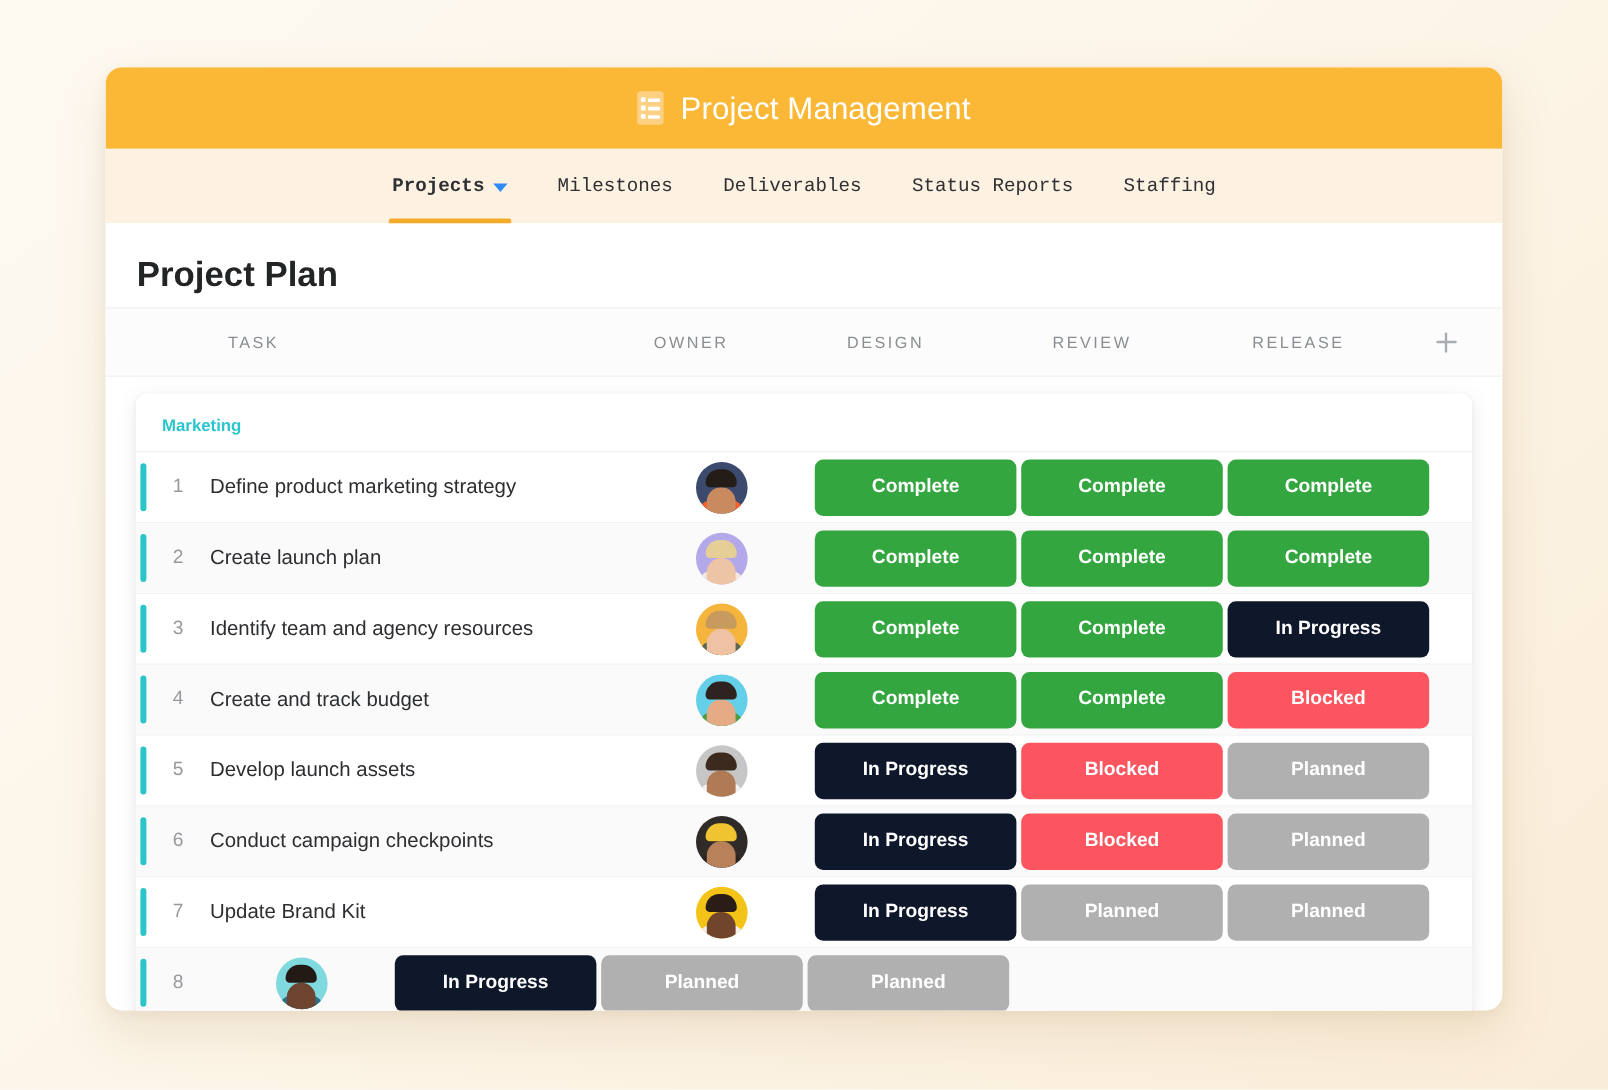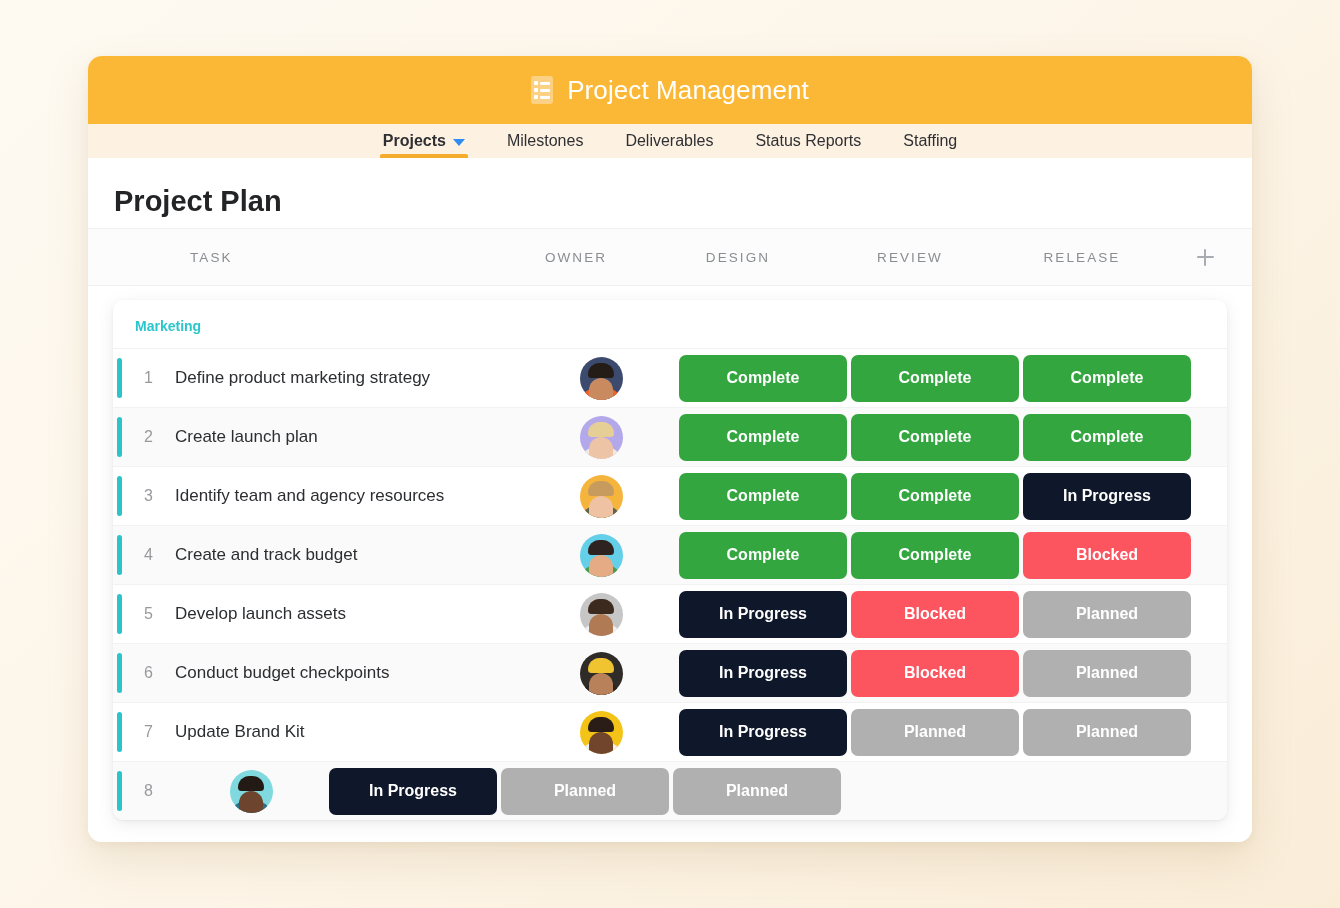--- a/index.html
+++ b/index.html
@@ -71,27 +71,28 @@
   }
   .app-title {
     color: #ffffff;
     font-size: 26px;
     font-weight: normal;
     letter-spacing: 0.1px;
   }
 
   
   .navbar {
-    height: 34px;
+    height: 62px;
     background: #fdf1e2;
     display: flex;
     align-items: stretch;
     justify-content: center;
     gap: 0px;
     flex: 0 0 auto;
+    font-family: Liberation Mono, monospace;
   }
   .nav-item {
     position: relative;
     display: flex;
     align-items: center;
     gap: 7px;
     padding: 0 21px;
     font-size: 16px;
     color: #2f3033;
     cursor: pointer;
@@ -456,21 +457,21 @@
               <div class="badge blocked">Blocked</div>
             </div>
             <div class="cell-status">
               <div class="badge planned">Planned</div>
             </div>
             <div class="cell-spacer"></div>
           </div>
           <div class="task-row alt">
             <span class="accent"></span>
             <div class="cell-num">6</div>
-            <div class="cell-task">Conduct budget checkpoints</div>
+            <div class="cell-task">Conduct campaign checkpoints</div>
             <div class="cell-owner">
               <div class="avatar" style="background:#2f2b29">
                 <span class="torso" style="background:#2a2320"></span>
                 <span class="face" style="background:#b9815a"></span>
                 <span class="hair" style="background:#f0c331"></span>
               </div>
             </div>
             <div class="cell-status">
               <div class="badge inprogress">In Progress</div>
             </div>

